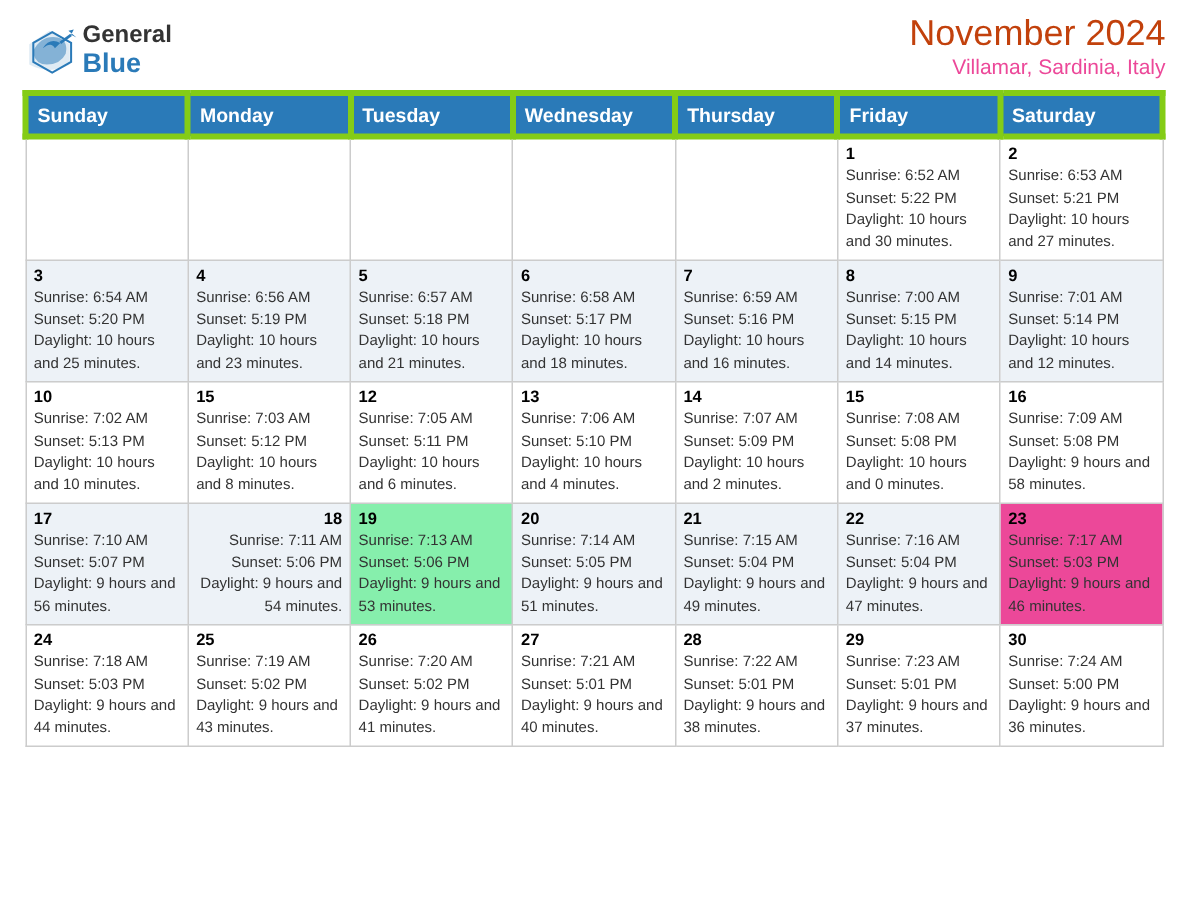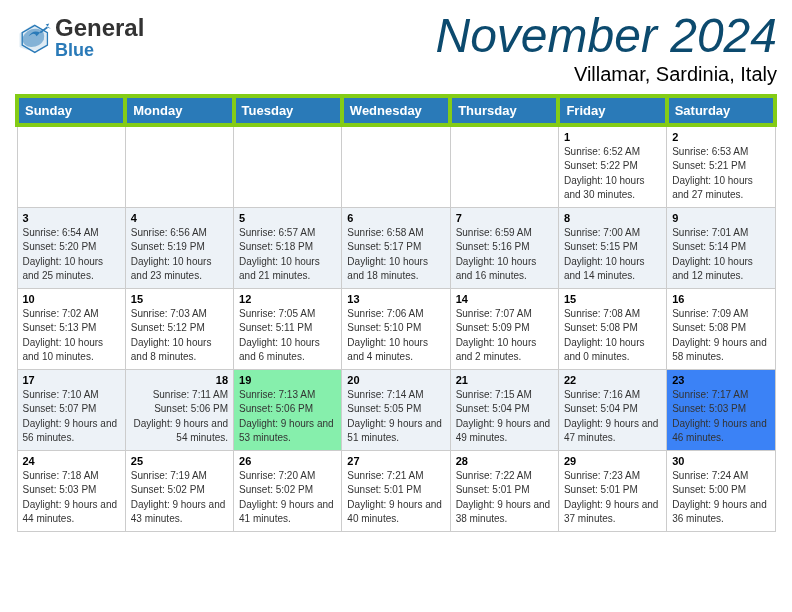--- a/index.html
+++ b/index.html
@@ -25,47 +25,46 @@
       display: flex;
       align-items: center;
       margin-top: 5px;
     }
     .logo-text {
       display: flex;
       flex-direction: column;
       line-height: 1.1;
     }
     .logo-general {
-      font-size: 24px;
+      font-size: 16px;
       font-weight: bold;
       color: #333;
     }
     .logo-blue {
       font-size: 18px;
       font-weight: bold;
       color: #2a7ab8;
     }
     .logo-icon {
       width: 36px;
       height: 36px;
       margin-right: 4px;
     }
     .title-block {
       text-align: right;
     }
     .month-title {
-      font-size: 48px;
+      font-size: 24px;
       font-weight: normal;
-      color: #0c4a6e;
+      color: #c2410c;
       line-height: 1.1;
-      font-style: italic;
     }
     .location {
-      font-size: 20px;
-      color: #000000;
+      font-size: 14px;
+      color: #ec4899;
     }
     .calendar {
       width: 100%;
       border-collapse: collapse;
       border: 1px solid #ccc;
     }
     .calendar th {
       background-color: #2a7ab8;
       color: #fff;
       font-size: 13px;
@@ -306,21 +305,21 @@
 Daylight: 9 hours
 and 49 minutes.</div>
           </td>
           <td style="background: rgb(237, 242, 247);">
             <span class="day-num">22</span>
             <div class="day-info">Sunrise: 7:16 AM
 Sunset: 5:04 PM
 Daylight: 9 hours
 and 47 minutes.</div>
           </td>
-          <td style="background: #3b82f6; margin-left: 11px;">
+          <td style="background: #ec4899; margin-left: 11px;">
             <span class="day-num">23</span>
             <div class="day-info">Sunrise: 7:17 AM
 Sunset: 5:03 PM
 Daylight: 9 hours
 and 46 minutes.</div>
           </td>
         </tr>
         <tr>
           <td style="background: rgb(255, 255, 255);">
             <span class="day-num">24</span>

